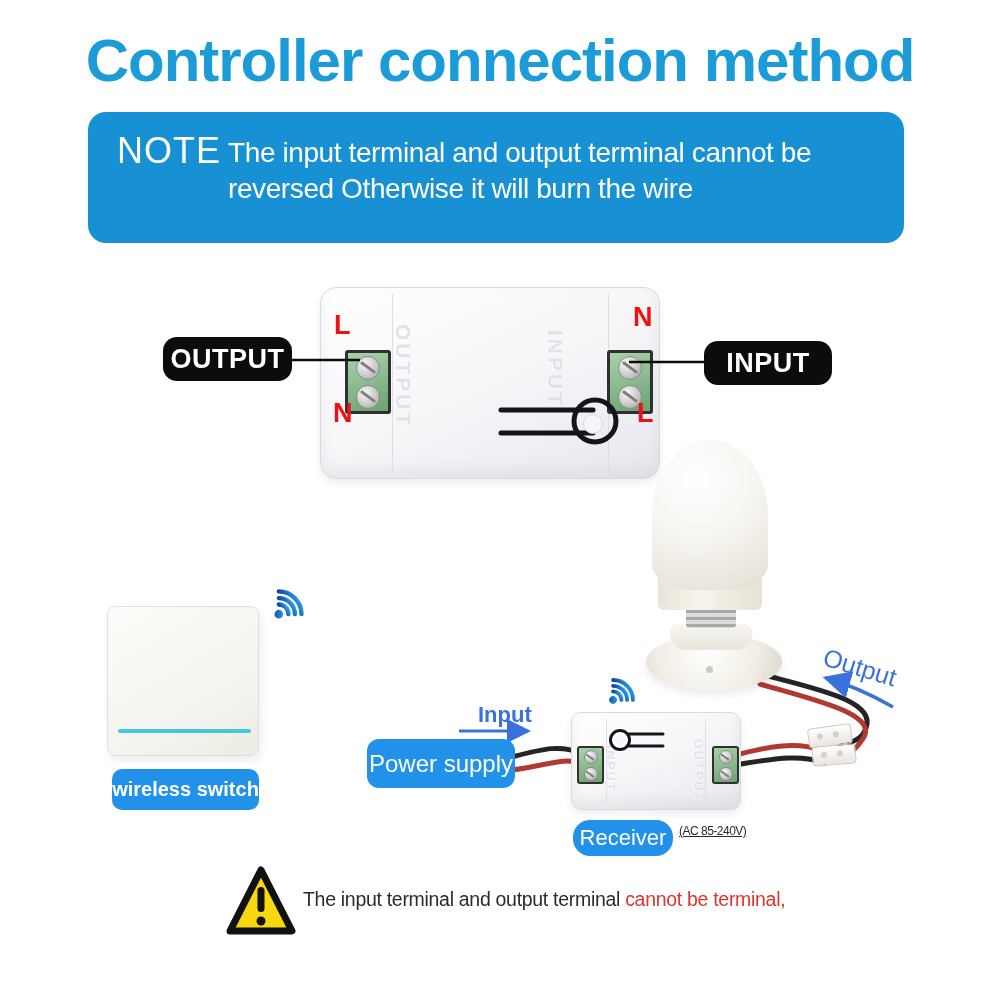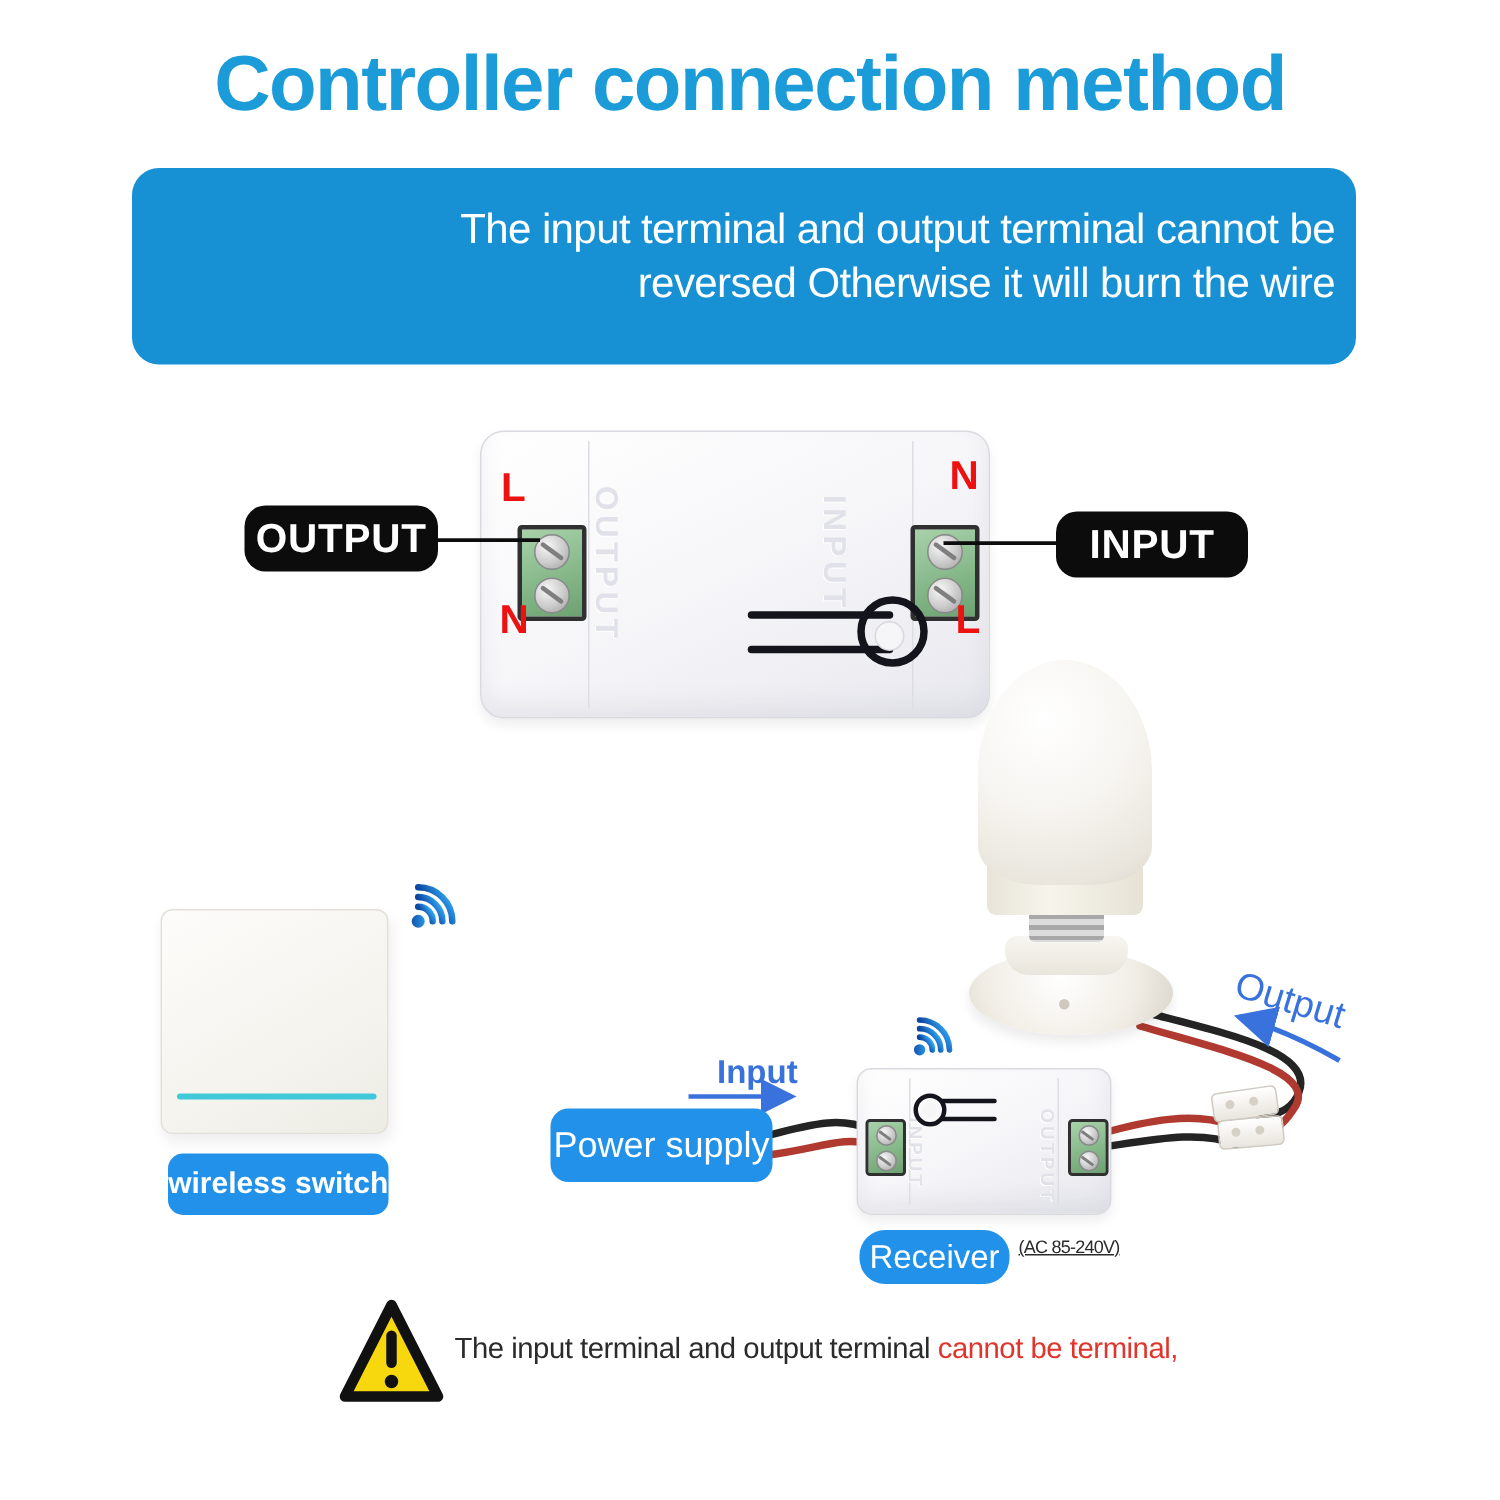--- a/index.html
+++ b/index.html
@@ -5,32 +5,32 @@
   html,body{margin:0;padding:0;background:#fff;}
   .stage{
     position:relative;width:1000px;height:1000px;background:#ffffff;overflow:hidden;
     font-family:"Liberation Sans","DejaVu Sans",sans-serif;
   }
   .abs{position:absolute;}
 
   
   .title{
     left:0;right:0;top:26px;text-align:center;
-    font-size:52px;font-weight:bold;letter-spacing:-1px;
+    font-size:60px;font-weight:bold;letter-spacing:-1px;
     color:var(--title-blue,#1b9cd9);
   }
   .note-banner{
     left:88px;top:112px;width:816px;height:131px;
     background:var(--note-bg,#1791d3);border-radius:18px;
   }
   .note-label{
     left:29px;top:18px;color:#fff;font-size:36px;font-weight:400;letter-spacing:1px;
   }
   .note-lines{
-    left:140px;top:23px;width:662px;text-align:right;color:#fff;
+    left:140px;top:23px;width:662px;text-align:left;color:#fff;
     font-size:28px;letter-spacing:-0.4px;line-height:36px;font-weight:400;
   }
 
   
   .device{
     background:linear-gradient(155deg,#ffffff 0%,#f6f6f9 50%,#e7e7ee 100%);
     border:1px solid #d9d9df;border-radius:16px;
     box-shadow:0 4px 8px rgba(0,0,0,.07), inset 0 -8px 14px rgba(170,170,185,.18);
   }
   .device-main{left:320px;top:287px;width:338px;height:190px;}
@@ -111,20 +111,21 @@
   .connector i{position:absolute;top:5px;width:6px;height:6px;border-radius:50%;background:#d6d0c6;}.z2{z-index:2}.z3{z-index:3}.z4{z-index:4}.z5{z-index:5}.z6{z-index:6}
 </style>
 </head>
 <body>
 
 <div class="stage">
 
   <div class="abs title z6">Controller connection method</div>
 
   <div class="abs note-banner z6">
+    <div class="abs note-label">NOTE</div>
     <div class="abs note-lines">
       <div>The input terminal and output terminal cannot be</div>
       <div>reversed Otherwise it will burn the wire</div>
     </div>
   </div>
 
   <svg class="layer z2" width="1000" height="1000" viewBox="0 0 1000 1000">
 
     <path d="M512,757 C545,748 562,745 580,753" stroke="var(--wire-black,#242424)" stroke-width="5" fill="none" stroke-linecap="round"></path>
     <path d="M512,770 C545,766 563,757 580,763" stroke="var(--wire-red,#b03a30)" stroke-width="5" fill="none" stroke-linecap="round"></path>

